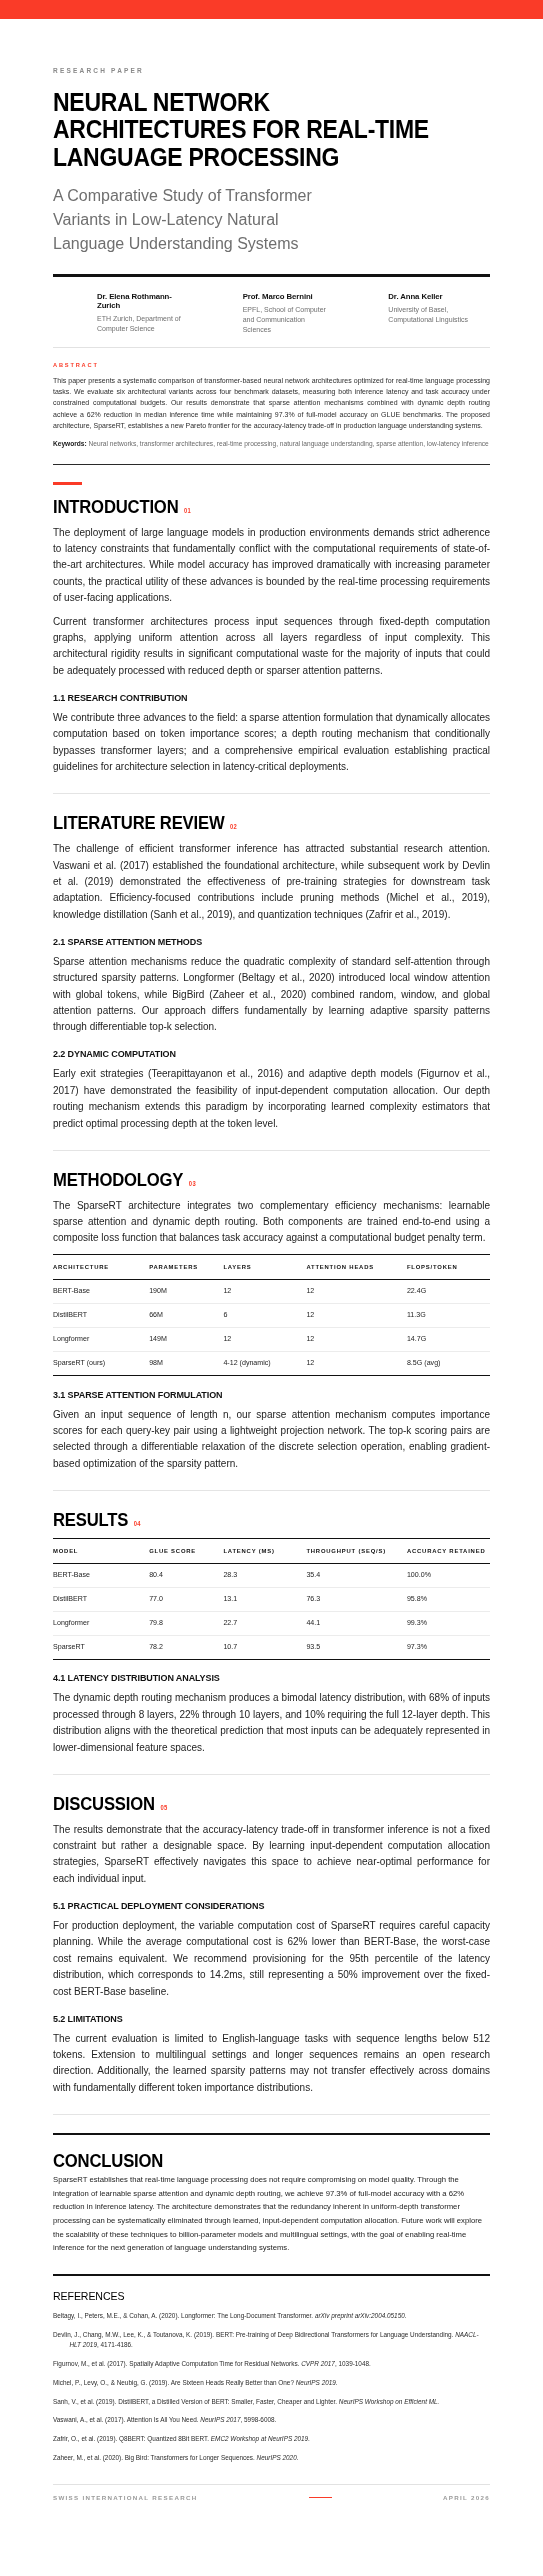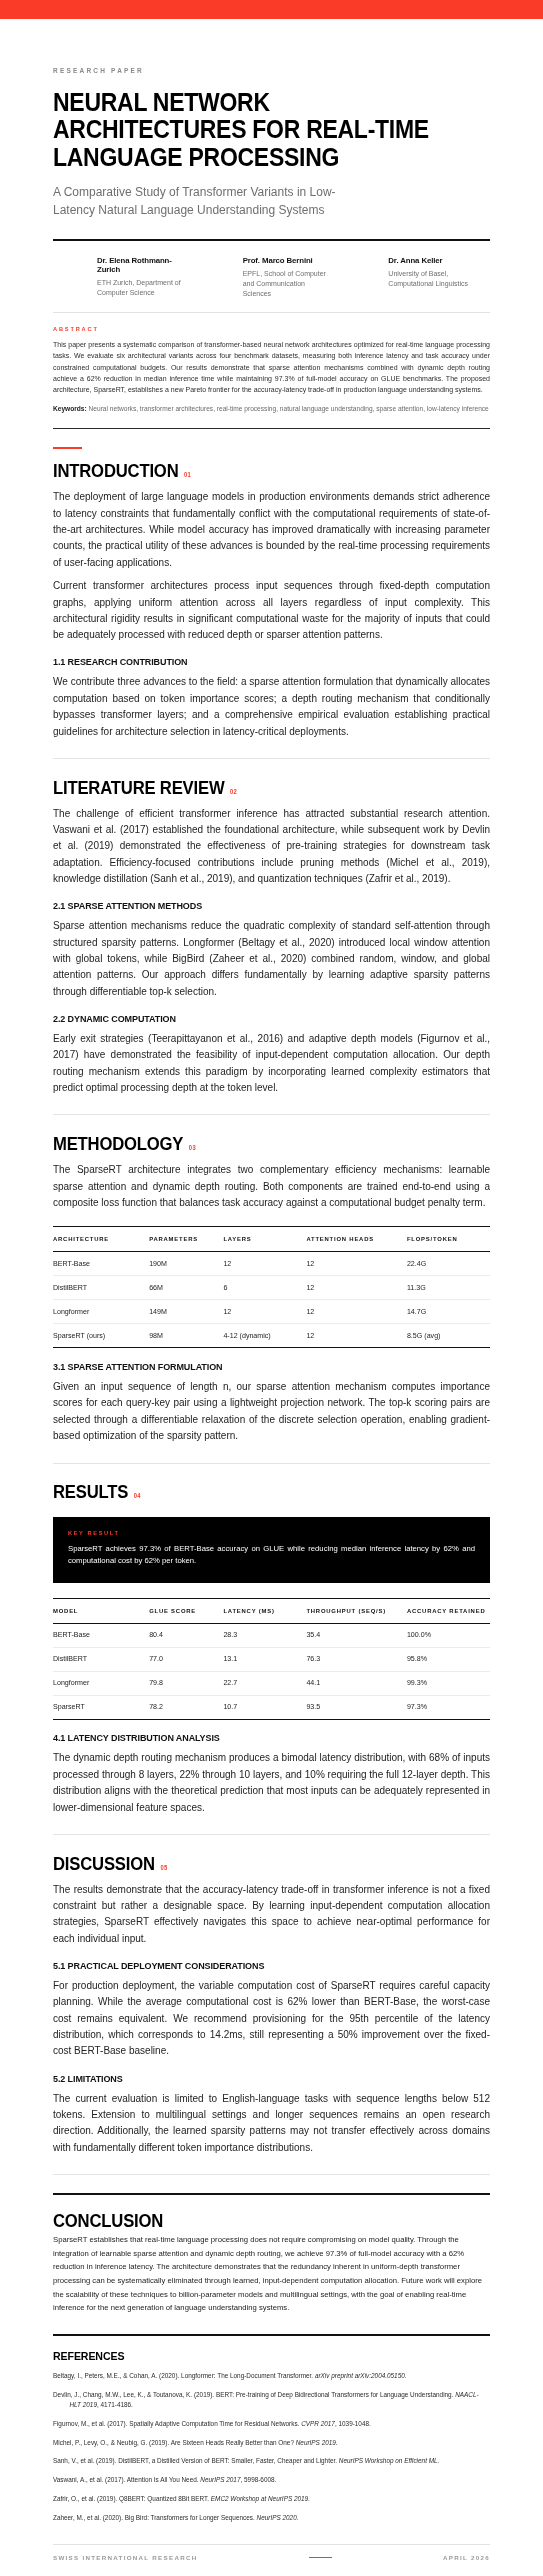--- a/index.html
+++ b/index.html
@@ -24,21 +24,21 @@
   }
   h1.title{
     font-family:"Liberation Sans Narrow","Liberation Sans",sans-serif;
     font-stretch:condensed;
     font-size:25px;line-height:1.09;font-weight:700;
     letter-spacing:-0.3px;
     margin-top:15px;color:#000;
     transform:scaleX(0.92);transform-origin:left center;
   }
   .subtitle{
-    font-size:12px;line-height:1.48;color:#6f6f6f;
+    font-size:16px;line-height:1.48;color:#6f6f6f;
     margin-top:13.7px;max-width:294px;font-weight:400;
   }
   .rule-heavy{height:2.1px;background:#111;margin-top:19px;}
 
   
   .authors{display:flex;gap:0;margin-top:15px;}
   .author{width:33.33%;padding-right:12.3px;margin-left:44px;}
   .author .name{font-size:7.8px;font-weight:700;color:#111;letter-spacing:-0.1px;}
   .author .affil{font-size:7px;line-height:1.45;color:#6f6f6f;margin-top:4.1px;}
   .authors-rule{height:0.7px;background:#e2e2e2;margin-top:12.3px;}
@@ -76,21 +76,21 @@
     font-size:9px;font-weight:700;color:#111;margin-top:13.7px;
     letter-spacing:-0.1px;
   }
   p.body{
     font-size:10px;line-height:1.64;color:#232323;
     text-align:justify;margin-top:7px;
   }
   .sec-divider{height:0.7px;background:#e4e4e4;margin-top:18px;}
 
   
-  table{width:100%;border-collapse:collapse;margin-top:15px;}
+  table{width:100%;border-collapse:collapse;margin-top:7px;}
   table th{
     font-size:5.9px;font-weight:700;letter-spacing:0.8px;
     text-align:left;color:#111;padding:9px 0 9px 0;
   }
   table thead tr{border-top:1.7px solid #111;border-bottom:1.7px solid #111;}
   table td{
     font-size:7.1px;color:#232323;padding:7.5px 0;
     border-bottom:0.7px solid #ececec;
   }
   table tbody tr:last-child td{border-bottom:1.7px solid #111;}
@@ -119,21 +119,21 @@
     color:#000;margin-top:15px;
     transform:scaleX(0.9);transform-origin:left center;
   }
   p.concl-body{
     font-size:7.7px;line-height:1.78;color:#232323;margin-top:1px;
   }
 
   
   .refs-rule{height:2.1px;background:#111;margin-top:19px;}
   h2.refs-title{
-    font-size:10.6px;font-weight:700;letter-spacing:-0.1px;
+    font-size:10.6px;font-weight:400;letter-spacing:-0.1px;
     color:#000;margin-top:13.7px;
   }
   .ref{
     font-size:6.4px;line-height:1.55;color:#2b2b2b;
     margin-top:9px;padding-left:16.4px;text-indent:-16.4px;
   }
   .ref i{font-style:italic;}
 
   
   .footer-rule{height:0.7px;background:#e2e2e2;margin-top:20.5px;}
@@ -264,24 +264,20 @@
       <p class="body">Given an input sequence of length n, our sparse attention mechanism computes importance scores for each query-key pair using a lightweight projection network. The top-k scoring pairs are selected through a differentiable relaxation of the discrete selection operation, enabling gradient-based optimization of the sparsity pattern.</p>
       <div class="sec-divider"></div>
     </div>
 
     <div class="section">
       <h2 class="sec-title">
         <span>RESULTS</span>
         <span class="num">04</span>
       </h2>
 
-      <div class="callout">
-        <div class="kr-label">KEY RESULT</div>
-        <div class="kr-text">SparseRT achieves 97.3% of BERT-Base accuracy on GLUE while reducing median inference latency by 62% and computational cost by 62% per token.</div>
-      </div>
 
       <table>
         <thead>
           <tr>
             <th class="col-a">MODEL</th>
             <th class="col-b">GLUE SCORE</th>
             <th class="col-c">LATENCY (MS)</th>
             <th class="col-d">THROUGHPUT (SEQ/S)</th>
             <th class="col-e">ACCURACY RETAINED</th>
           </tr>

